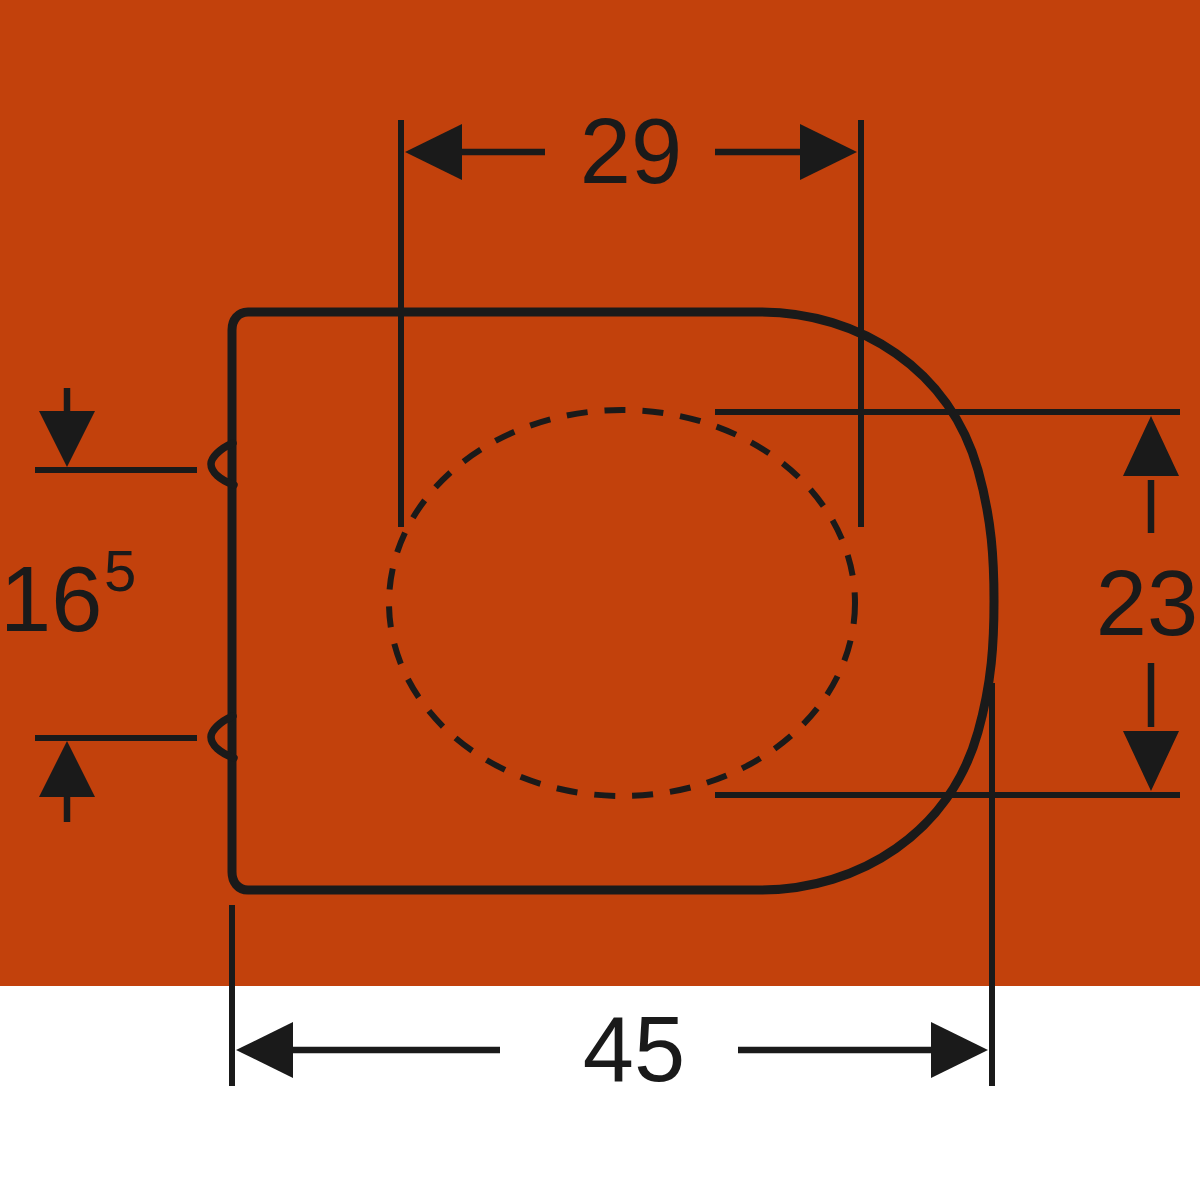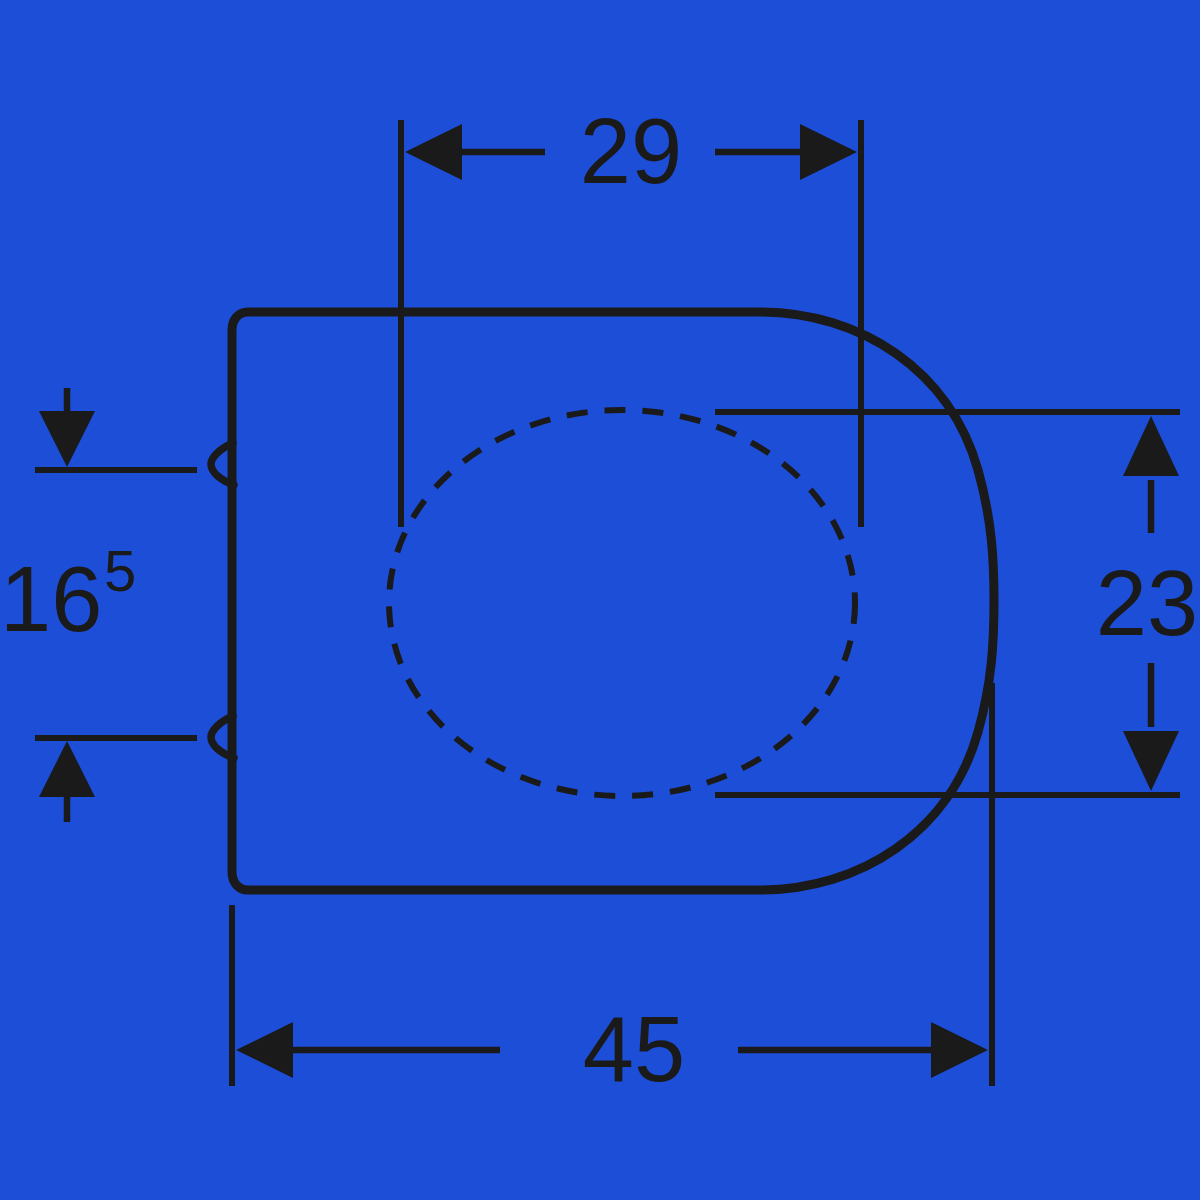--- a/index.html
+++ b/index.html
@@ -9,22 +9,22 @@
   }
   body {
     width: 1200px;
     height: 1200px;
     font-family: "Liberation Sans", sans-serif;
     overflow: hidden;
   }
   #drawing-root {
     position: relative;
     width: 1200px;
-    height: 1200px;
-    background: #1d4ed8;
+    height: 986px;
+    background: #c2410c;
   }
   svg.tech-drawing {
     display: block;
     width: 1200px;
     height: 1200px;
   }
   .outline {
     fill: none;
     stroke: #1a1a1a;
     stroke-width: 9;

